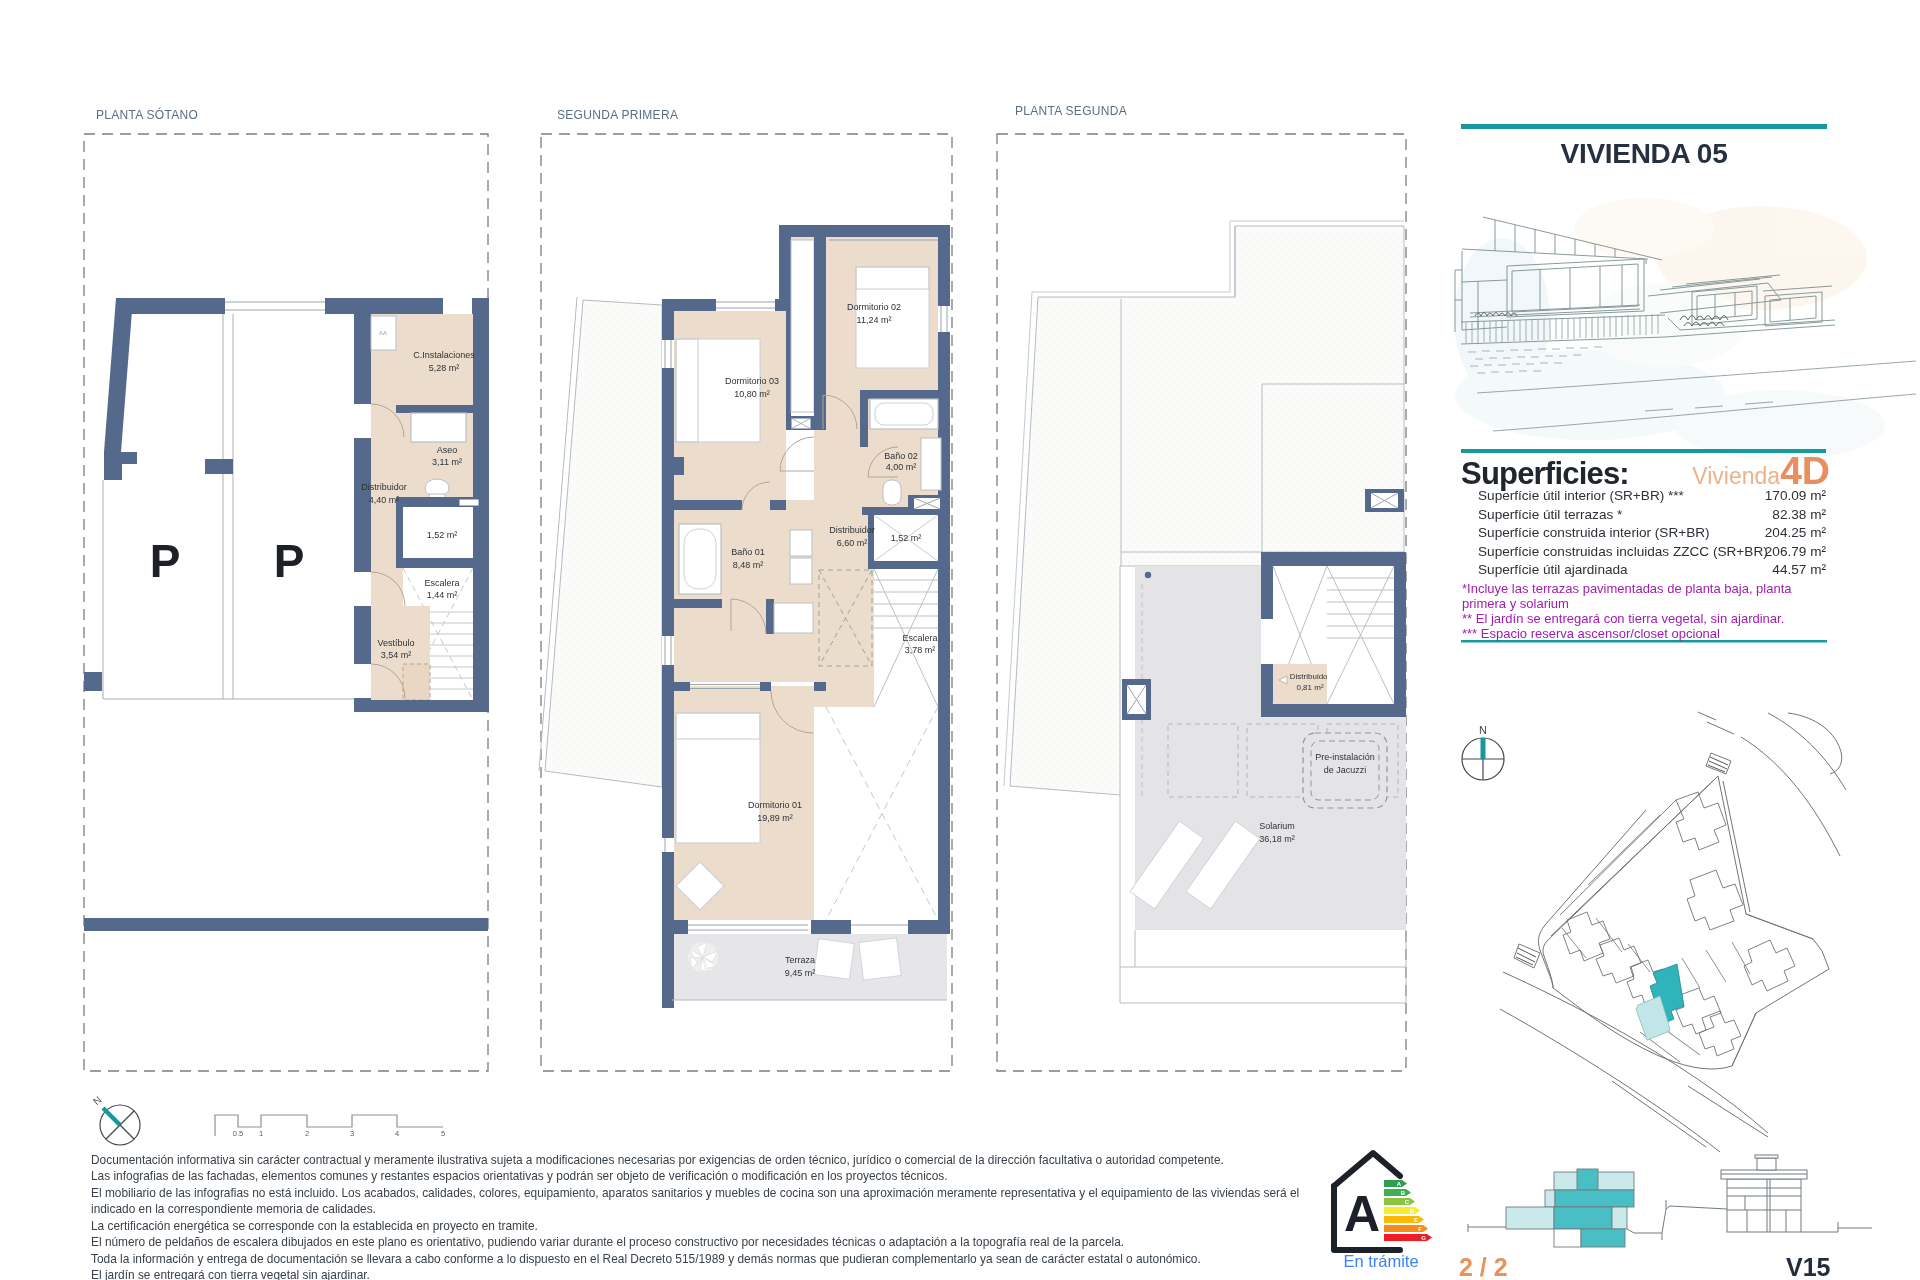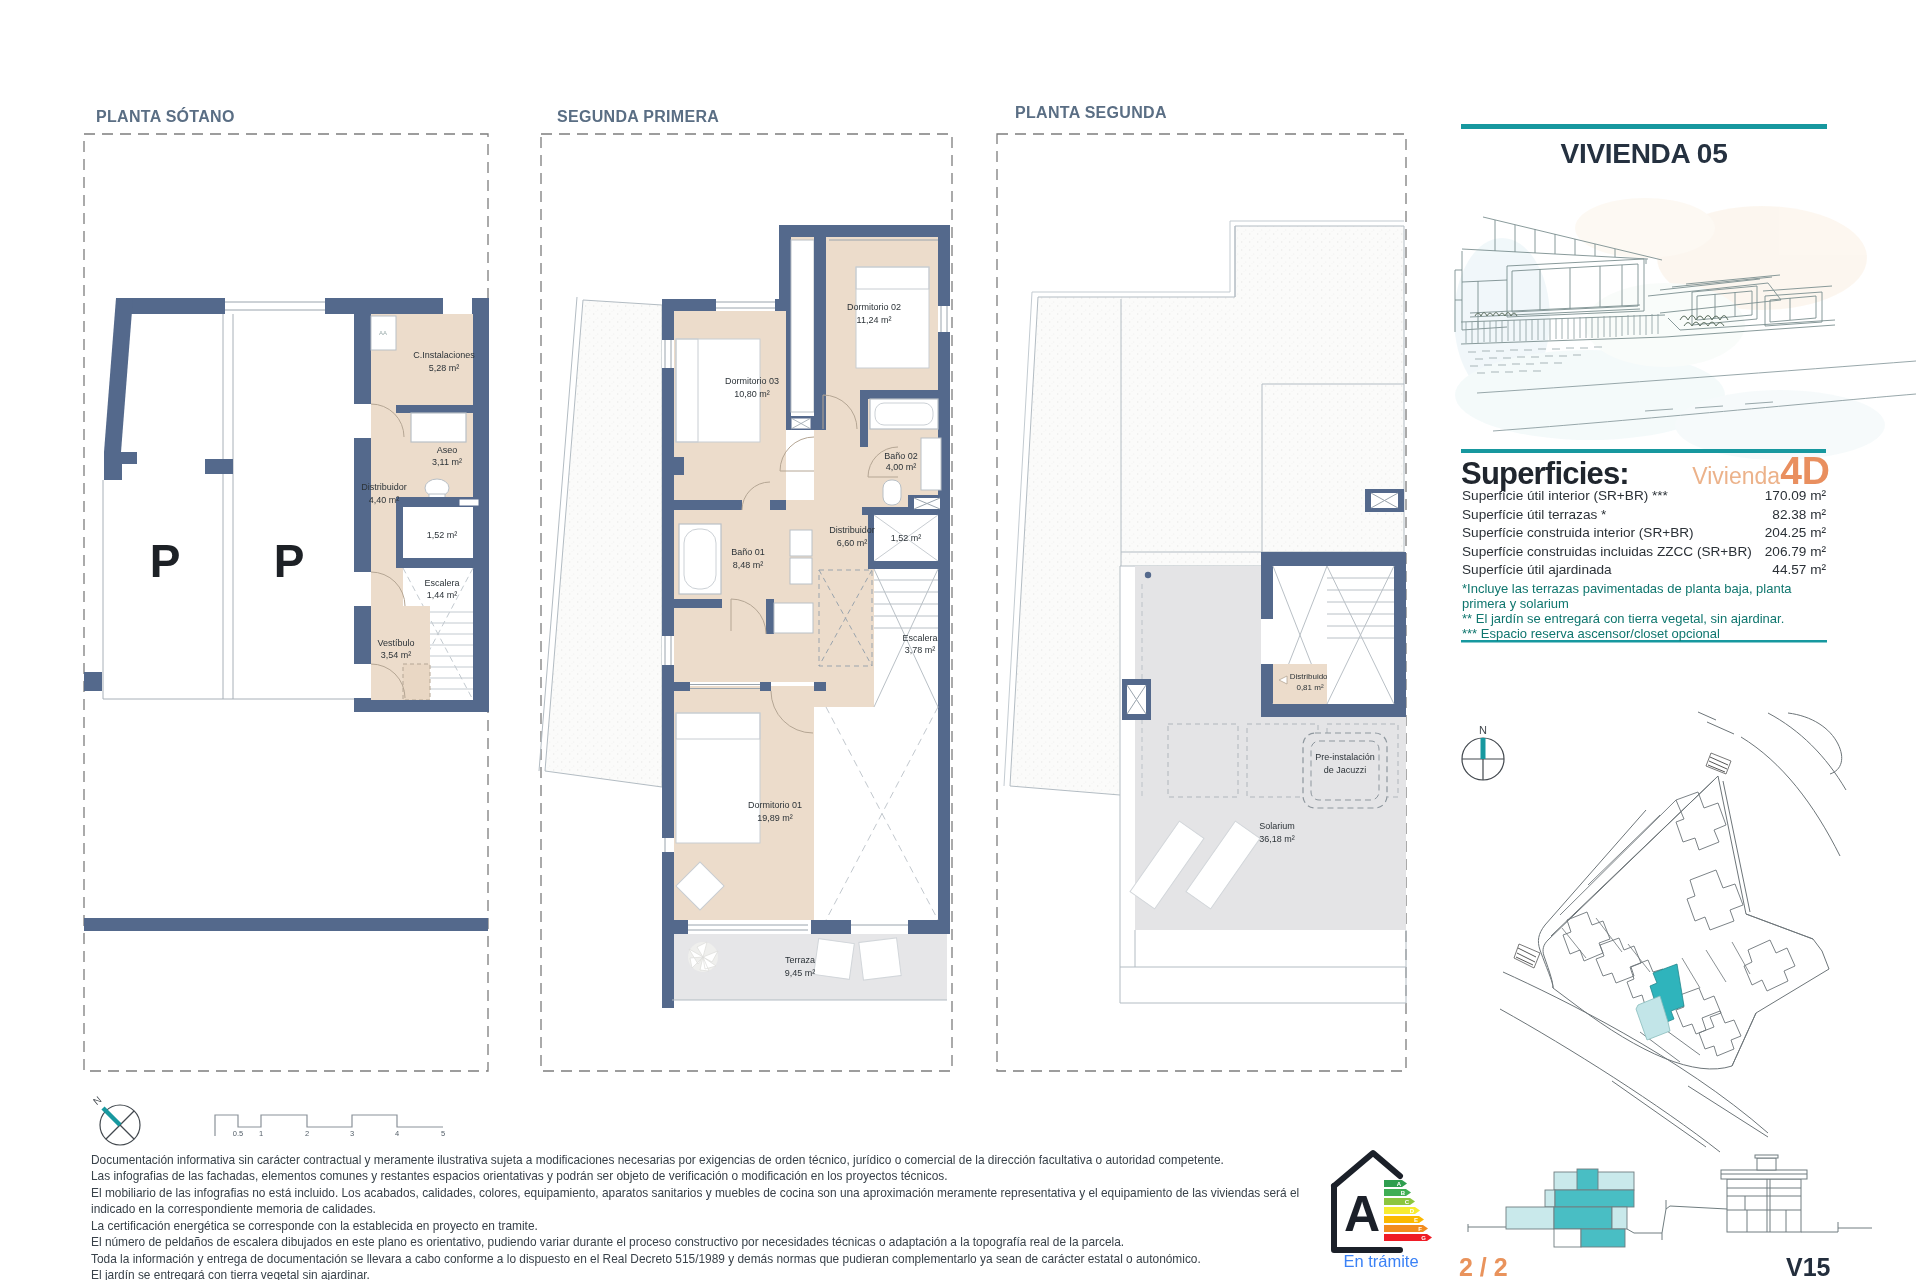--- a/index.html
+++ b/index.html
@@ -1,23 +1,23 @@
 <!DOCTYPE html>
 <html><head>
 <meta charset="utf-8">
 <style>
 html,body{margin:0;padding:0;background:#fff;}
 *{box-sizing:border-box;}
 .page{position:relative;width:1920px;height:1280px;background:#ffffff;overflow:hidden;
   font-family:"Liberation Sans",sans-serif;}
 .abs{position:absolute;}
-.plantitle{position:absolute;font-size:16px;letter-spacing:.3px;color:#5a6e84;font-weight:700;}
+.plantitle{position:absolute;font-size:12px;letter-spacing:.3px;color:#5a6e84;font-weight:400;}
 .legal{position:absolute;left:91px;top:1152px;width:1300px;font-size:11.9px;line-height:16.45px;color:#39424a;white-space:nowrap;}
 svg text{font-family:"Liberation Sans",sans-serif;}
-.srow{position:relative;height:18.6px;white-space:nowrap;}
+.srow{position:relative;height:18.6px;white-space:nowrap;margin-left:16px;}
 .srow span{position:absolute;right:0;}
 </style>
 </head>
 <body>
 <div class="page">
 
 <svg class="abs" style="left:0;top:0" width="1920" height="1280" viewBox="0 0 1920 1280">
 <defs>
 <pattern id="spk" width="8" height="8" patternUnits="userSpaceOnUse">
 <rect width="8" height="8" fill="#fbfbfa"></rect>
@@ -825,21 +825,21 @@
 <div class="abs" style="left:1640px;top:461px;width:190px;text-align:right;color:#ecb28a;font-size:23px;">Vivienda<span style="color:#e98f5f;font-weight:bold;font-size:39px;line-height:20px;">4D</span></div>
 
 <div class="abs" style="left:1462px;top:488px;width:364px;font-size:13.6px;color:#2b3137;">
 <div class="srow">Superfície útil interior (SR+BR) ***<span>170.09 m²</span></div>
 <div class="srow">Superfície útil terrazas *<span>82.38 m²</span></div>
 <div class="srow">Superfície construida interior (SR+BR)<span>204.25 m²</span></div>
 <div class="srow">Superfície construidas incluidas ZZCC (SR+BR)<span>206.79 m²</span></div>
 <div class="srow">Superfície útil ajardinada<span>44.57 m²</span></div>
 </div>
 
-<div class="abs" style="left:1462px;top:581px;width:380px;font-size:13px;color:#0f766e;line-height:15px;">
+<div class="abs" style="left:1462px;top:581px;width:380px;font-size:13px;color:#a21caf;line-height:15px;">
 *Incluye las terrazas pavimentadas de planta baja, planta<br>
 primera y solarium<br>
 ** El jardín se entregará con tierra vegetal, sin ajardinar.<br>
 *** Espacio reserva ascensor/closet opcional
 </div>
 
 <div class="legal">
 Documentación informativa sin carácter contractual y meramente ilustrativa sujeta a modificaciones necesarias por exigencias de orden técnico, jurídico o comercial de la dirección facultativa o autoridad competente.<br>
 Las infografias de las fachadas, elementos comunes y restantes espacios orientativas y podrán ser objeto de verificación o modificación en los proyectos técnicos.<br>
 El mobiliario de las infografias no está incluido. Los acabados, calidades, colores, equipamiento, aparatos sanitarios y muebles de cocina son una aproximación meramente representativa y el equipamiento de las viviendas será el<br>

